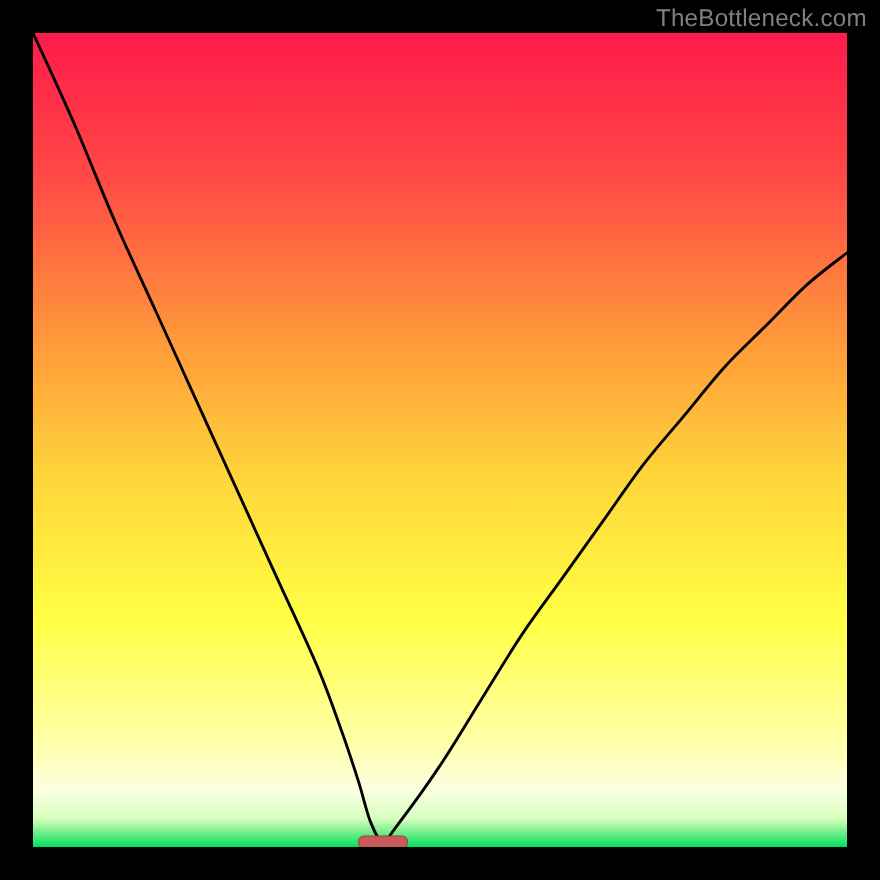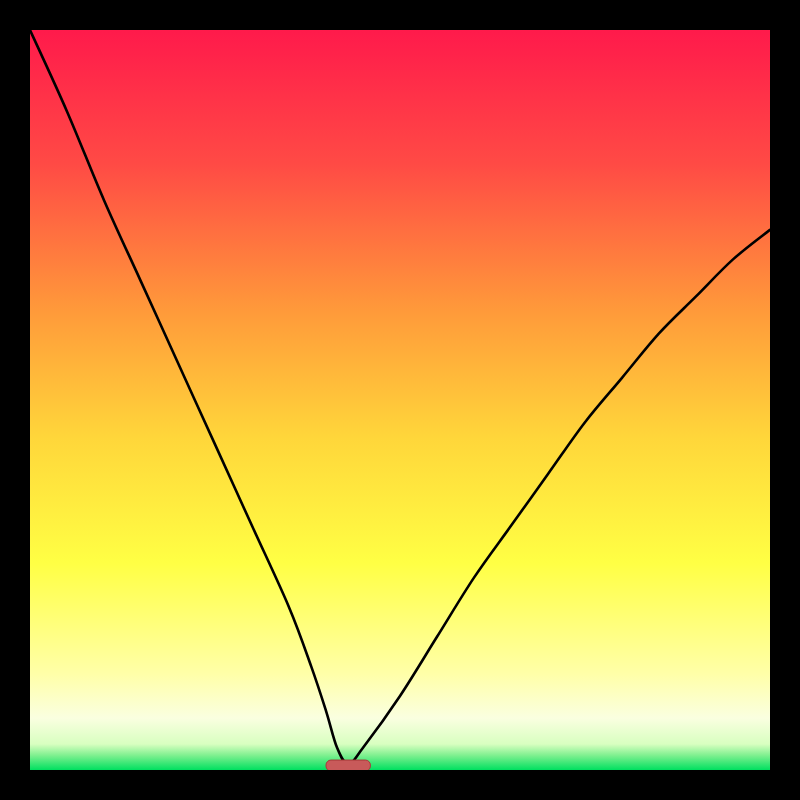--- a/index.html
+++ b/index.html
@@ -53,13 +53,14 @@
           <stop offset="96.5%" stop-color="#d8ffc0"></stop>
           <stop offset="98%" stop-color="#80f090"></stop>
           <stop offset="100%" stop-color="#00e060"></stop>
         </linearGradient>
       </defs>
       <rect x="0" y="0" width="740" height="740" fill="url(#bg)"></rect>
       <path id="curve" d="M 0.00 0.00 C 6.17 13.57 24.67 53.03 37.00 81.40 C 49.33 109.77 61.67 141.83 74.00 170.20 C 86.33 198.57 98.67 224.47 111.00 251.60 C 123.33 278.73 135.67 305.87 148.00 333.00 C 160.33 360.13 172.67 387.27 185.00 414.40 C 197.33 441.53 209.67 468.67 222.00 495.80 C 234.33 522.93 249.13 553.77 259.00 577.20 C 268.87 600.63 275.03 619.13 281.20 636.40 C 287.37 653.67 291.68 667.23 296.00 680.80 C 300.32 694.37 303.40 708.92 307.10 717.80 C 310.80 726.68 313.88 734.08 318.20 734.08 C 322.52 734.08 324.37 729.15 333.00 717.80 C 341.63 706.45 357.67 684.50 370.00 666.00 C 382.33 647.50 394.67 626.53 407.00 606.80 C 419.33 587.07 431.67 566.10 444.00 547.60 C 456.33 529.10 468.67 513.07 481.00 495.80 C 493.33 478.53 505.67 461.27 518.00 444.00 C 530.33 426.73 542.67 408.23 555.00 392.20 C 567.33 376.17 579.67 362.60 592.00 347.80 C 604.33 333.00 616.67 316.97 629.00 303.40 C 641.33 289.83 653.67 278.73 666.00 266.40 C 678.33 254.07 690.67 240.50 703.00 229.40 C 715.33 218.30 733.83 204.73 740.00 199.80" fill="none" stroke="#000" stroke-width="2.6" stroke-linecap="round" stroke-linejoin="round"></path>
       <rect id="marker" rx="5" ry="5" fill="#c85a5a" stroke="#a83a3a" stroke-width="1" x="296.00" y="730.06" width="44.40" height="11.00"></rect>
     </svg>
   </div>
+  <div class="watermark">TheBottleneck.com</div>
 </div>
 
 </body></html>

